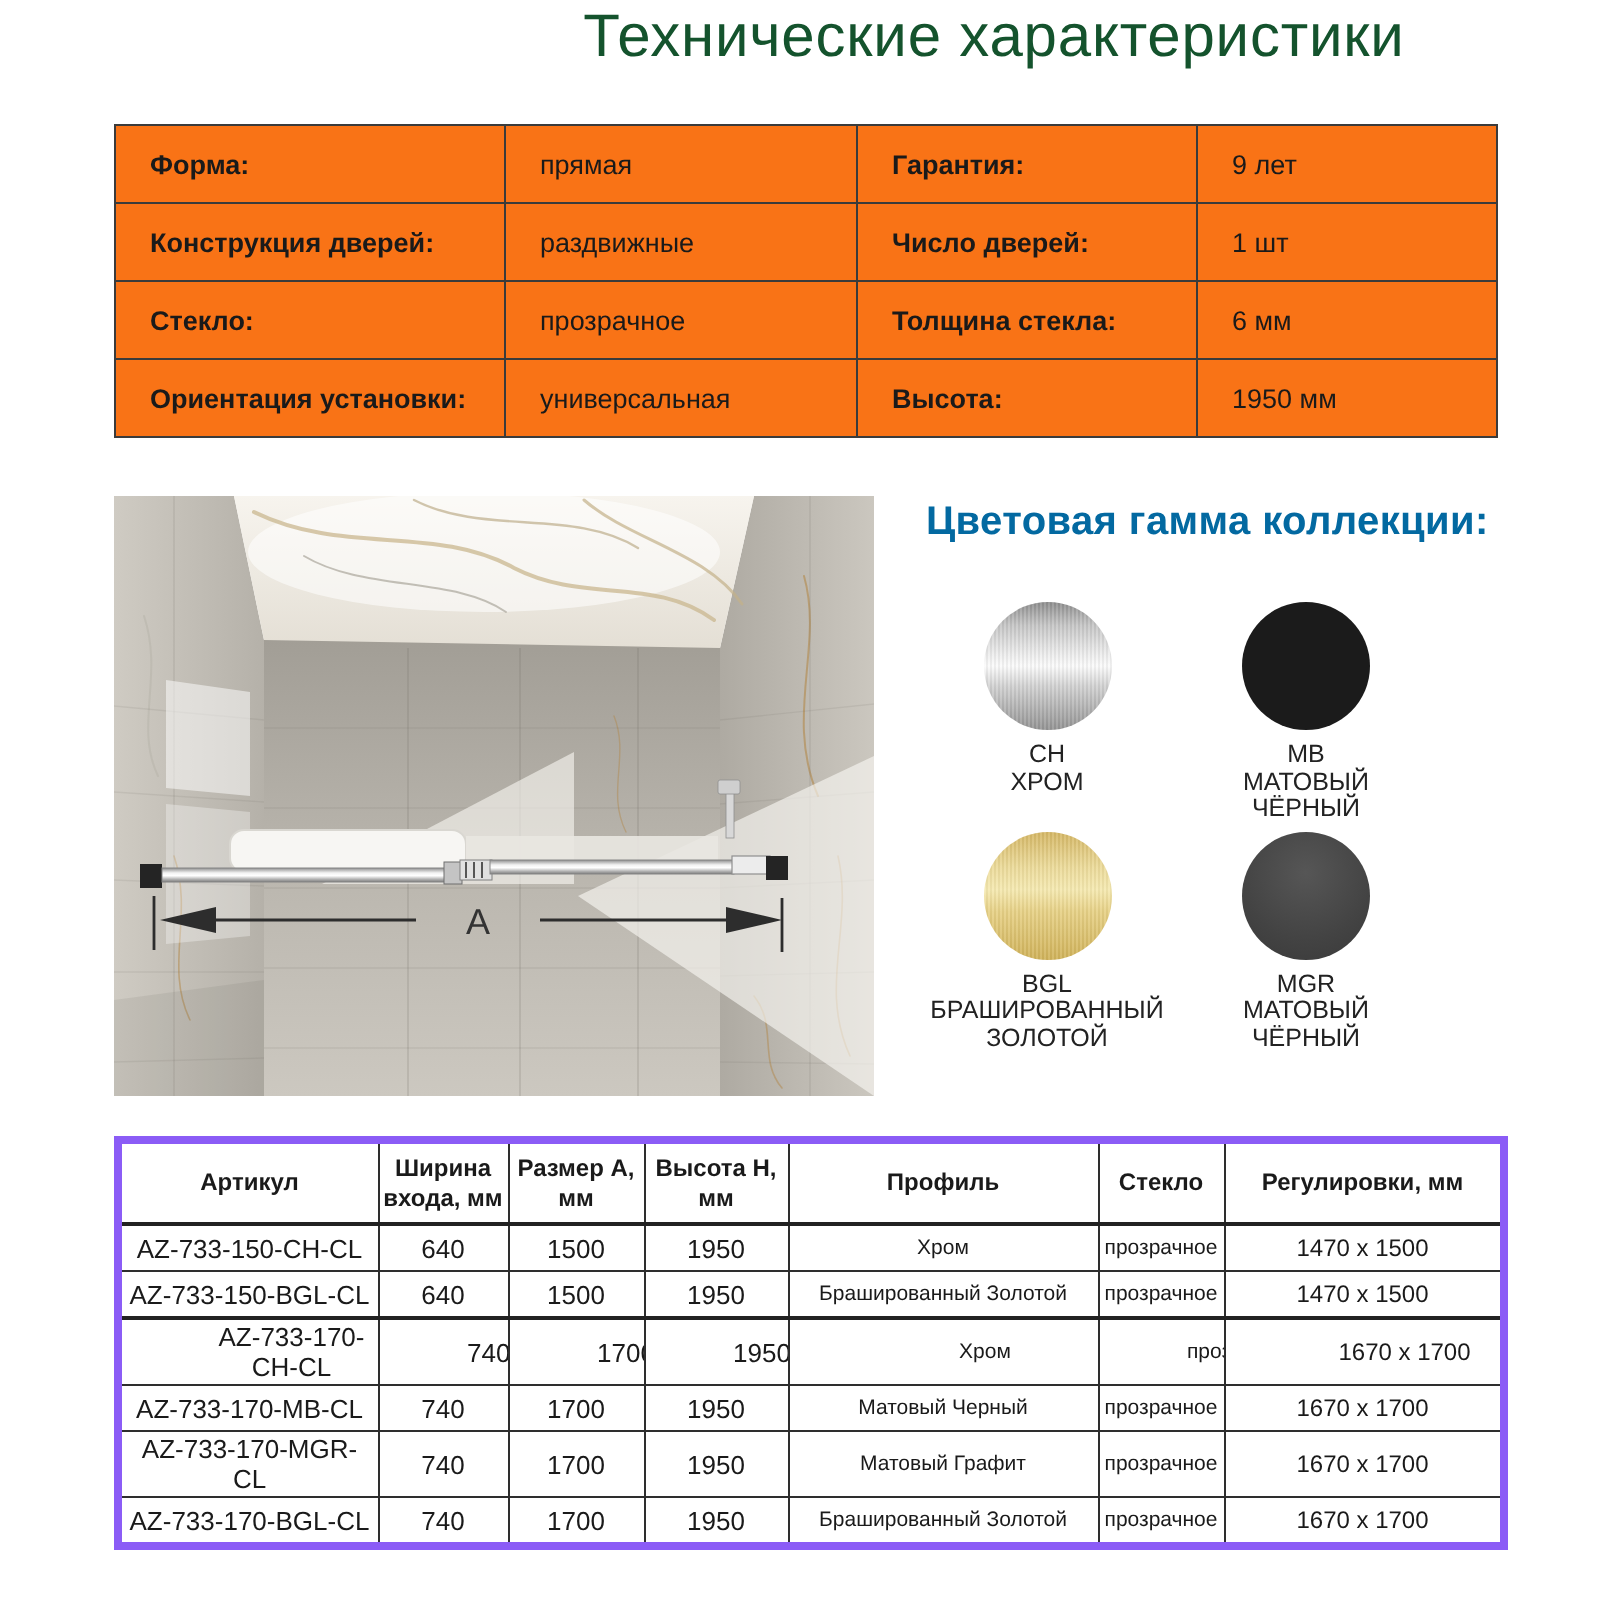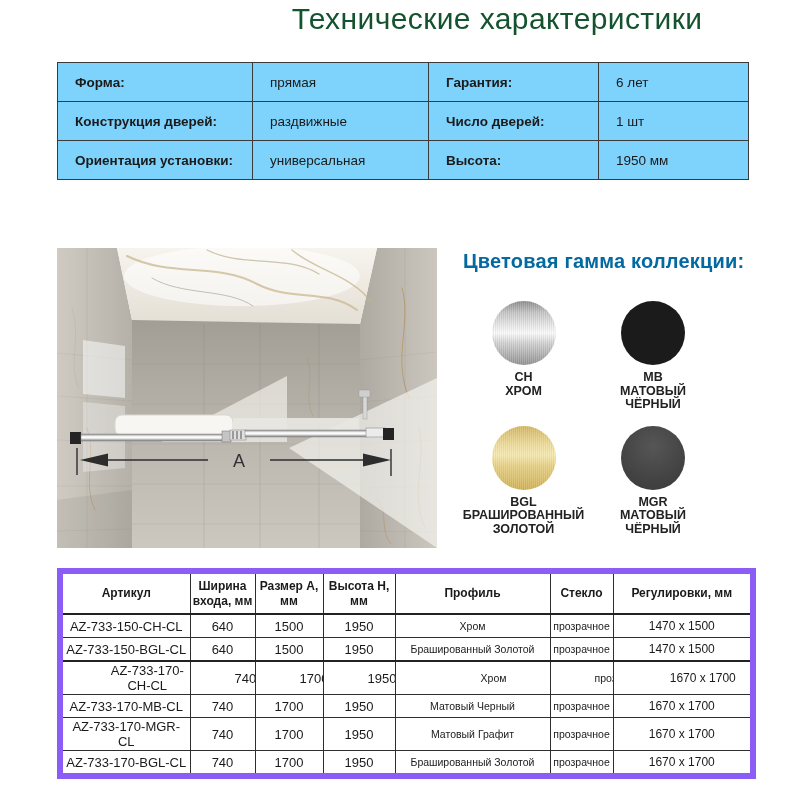--- a/index.html
+++ b/index.html
@@ -4,48 +4,48 @@
 <style>
   html,body{margin:0;padding:0;background:#ffffff;}
   body{width:800px;height:800px;position:relative;font-family:"Liberation Sans",sans-serif;color:#1a1a1a;overflow:hidden;}
 
   .title{position:absolute;left:182px;top:2px;width:630px;margin:0;text-align:center;
          font-size:30px;font-weight:400;letter-spacing:.4px;color:#14532d;}
 
   table{border-collapse:collapse;}
 
   
-  .spec-table{position:absolute;left:57px;top:62px;width:691px;table-layout:fixed;background:#7dd3fc;}
+  .spec-table{position:absolute;left:57px;top:62px;width:691px;table-layout:fixed;background:#f97316;}
   .spec-table td{border:1px solid #3b3b3b;height:38px;font-size:13.5px;vertical-align:middle;
                  padding:0 8px 0 17px;overflow:hidden;white-space:nowrap;}
   .spec-table td.lbl{font-weight:700;}
 
   
   .photo{position:absolute;left:57px;top:248px;width:380px;height:300px;}
 
   
   .colors{position:absolute;left:455px;top:250px;width:300px;}
   .colors h2{margin:0 0 0 8px;font-size:20px;font-weight:700;letter-spacing:.2px;white-space:nowrap;color:#0369a1;}
-  .swatch-grid{margin-top:28px;display:grid;grid-template-columns:137px 122px;row-gap:14px;font-weight:bold;}
+  .swatch-grid{margin-top:28px;display:grid;grid-template-columns:137px 122px;row-gap:4px;}
   .swatch{display:flex;flex-direction:column;align-items:center;}
   .circle{width:64px;height:64px;border-radius:50%;}
   .circle.chrome{background:
       repeating-linear-gradient(90deg,rgba(255,255,255,.10) 0 1px,rgba(0,0,0,.05) 1px 2px),
       linear-gradient(180deg,#8e8e8e 0%,#c6c6c6 18%,#ececec 40%,#fbfbfb 50%,#d2d2d2 66%,#949494 100%);}
   .circle.black{background:#1b1b1b;}
   .circle.gold{background:
       repeating-linear-gradient(90deg,rgba(255,255,255,.10) 0 1px,rgba(0,0,0,.04) 1px 2px),
       linear-gradient(180deg,#d5b765 0%,#ecdb9a 28%,#f5e9b0 45%,#e7d186 62%,#d0b259 100%);}
   .circle.graphite{background:radial-gradient(circle at 50% 32%,#565656 0%,#434343 62%,#393939 100%);}
   .swatch-label{margin-top:6px;text-align:center;font-size:12.5px;line-height:13.5px;color:#222;}
 
   
   .prod-table{position:absolute;left:57px;top:568px;width:693px;table-layout:fixed;}
   .prod-table th,.prod-table td{border:1px solid #2e2e2e;text-align:center;vertical-align:middle;padding:1px 2px;overflow:hidden;}
-  .prod-table{border:6px solid #8b5cf6;}
+  .prod-table{border:4px solid #8b5cf6;}
   .prod-table th{height:37px;font-size:12px;font-weight:700;line-height:1.25;border-bottom:2px solid #222;}
   .prod-table td{height:20px;}
   .prod-table td.c0,.prod-table td.c1,.prod-table td.c2,.prod-table td.c3{font-size:13px;}
   .prod-table td.c4,.prod-table td.c5{font-size:10.5px;}
   .prod-table td.c6{font-size:12px;}
   .prod-table tr.group-start td{border-top:2px solid #222;padding-left:44px;}
 </style>
 </head>
 <body>
 
@@ -58,27 +58,33 @@
         <col style="width:195px">
         <col style="width:176px">
         <col style="width:170px">
         <col style="width:150px">
       </colgroup>
     <tbody>
       <tr>
         <td class="lbl">Форма:</td>
         <td class="val">прямая</td>
         <td class="lbl">Гарантия:</td>
-        <td class="val">6 лет</td>
+        <td class="val">9 лет</td>
       </tr>
       <tr>
         <td class="lbl">Конструкция дверей:</td>
         <td class="val">раздвижные</td>
         <td class="lbl">Число дверей:</td>
         <td class="val">1 шт</td>
+      </tr>
+      <tr>
+        <td class="lbl">Стекло:</td>
+        <td class="val">прозрачное</td>
+        <td class="lbl">Толщина стекла:</td>
+        <td class="val">6 мм</td>
       </tr>
       <tr>
         <td class="lbl">Ориентация установки:</td>
         <td class="val">универсальная</td>
         <td class="lbl">Высота:</td>
         <td class="val">1950 мм</td>
       </tr>
     </tbody>
   </table>
 

